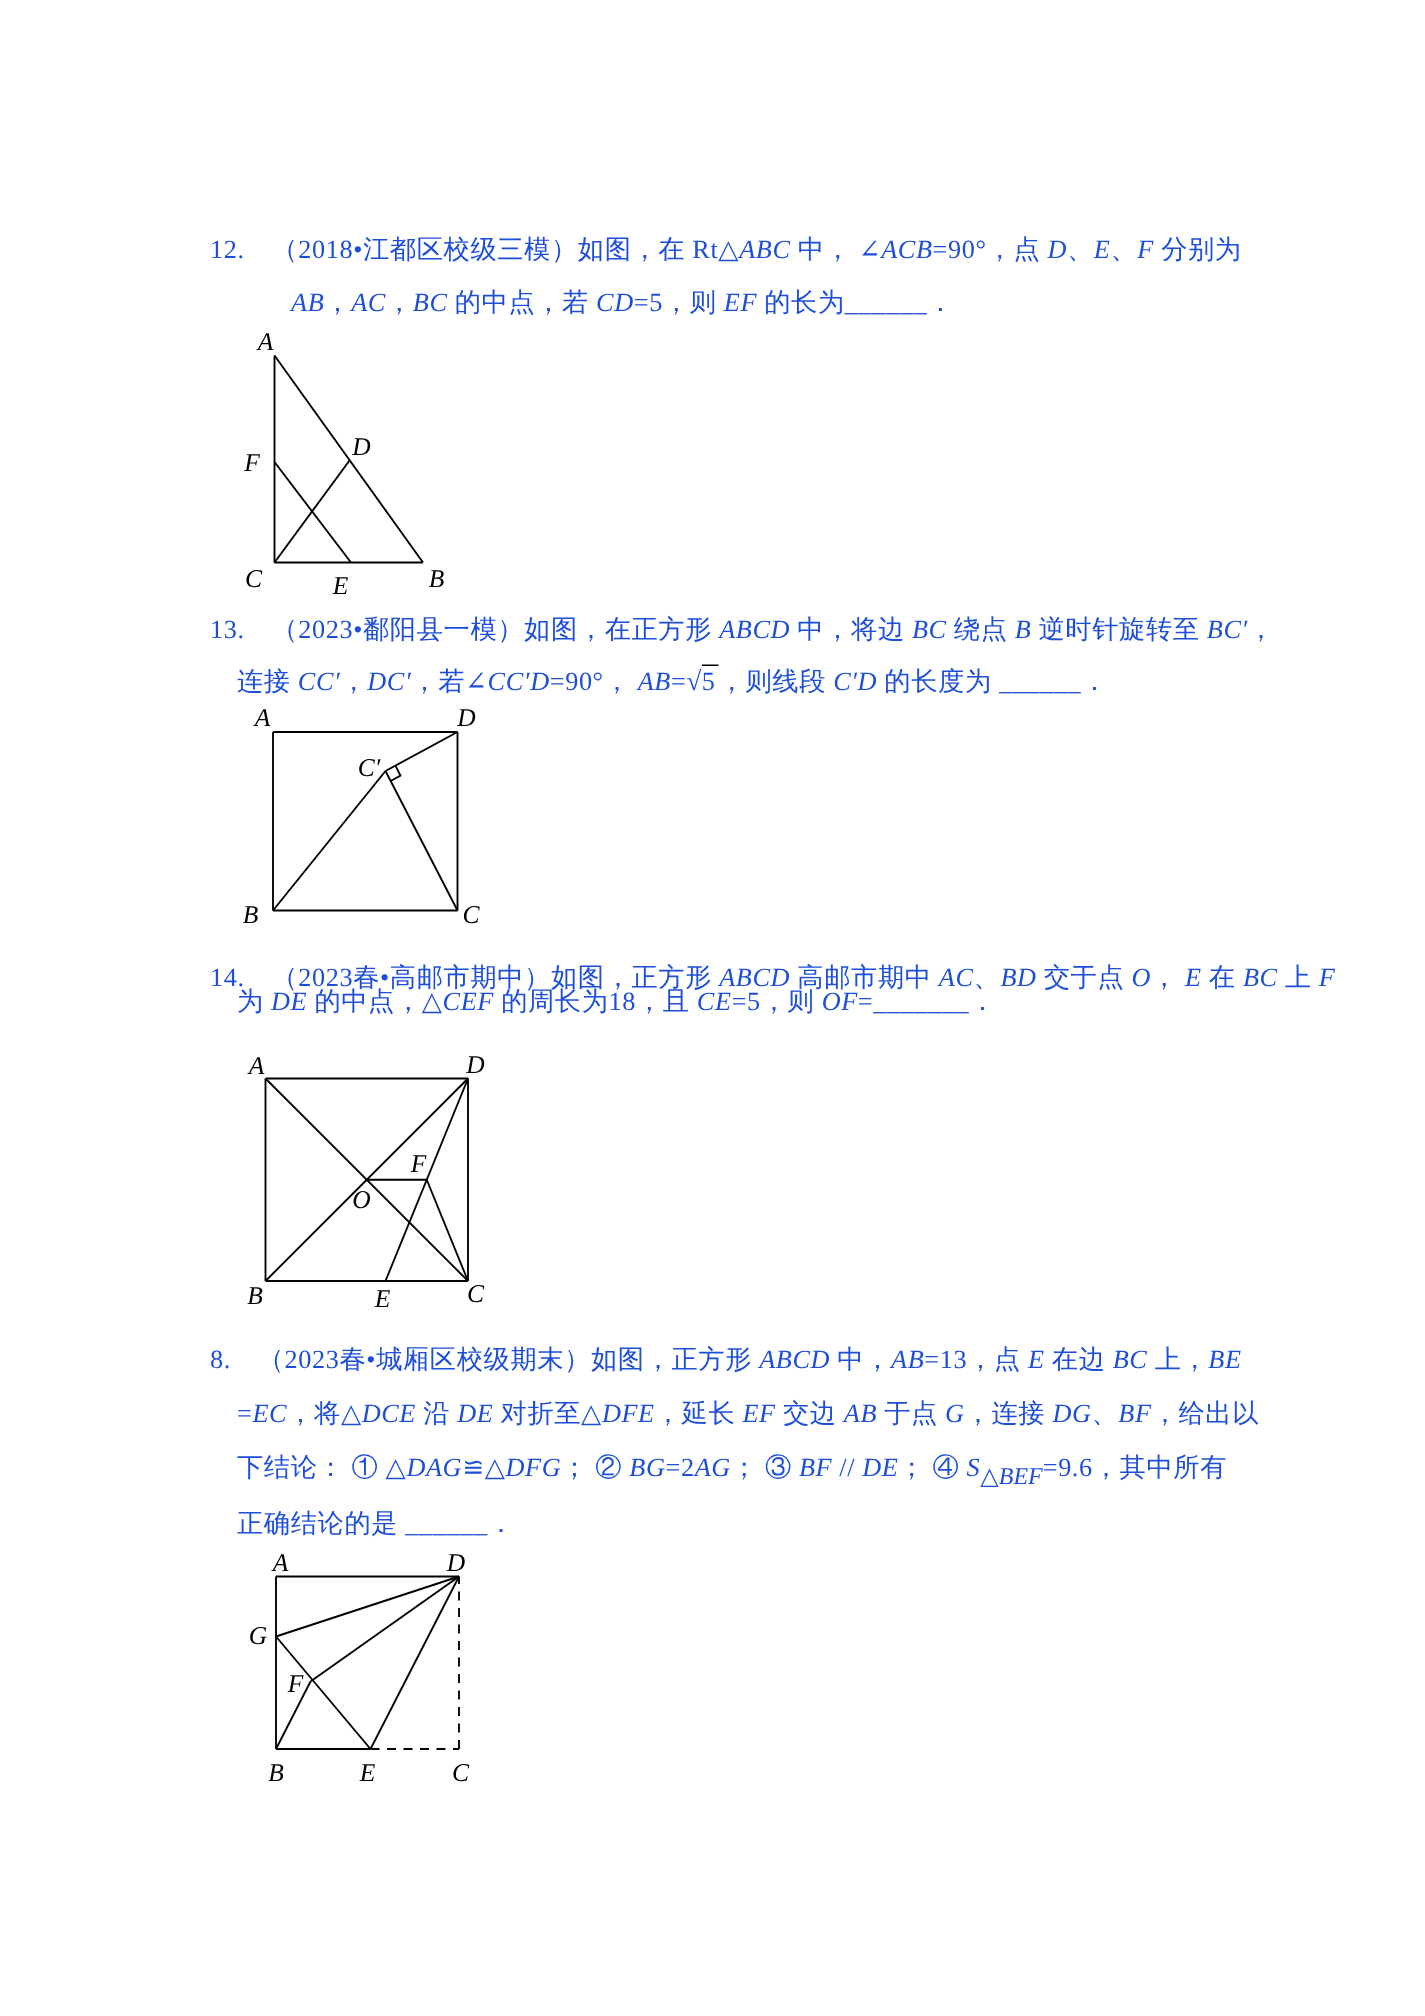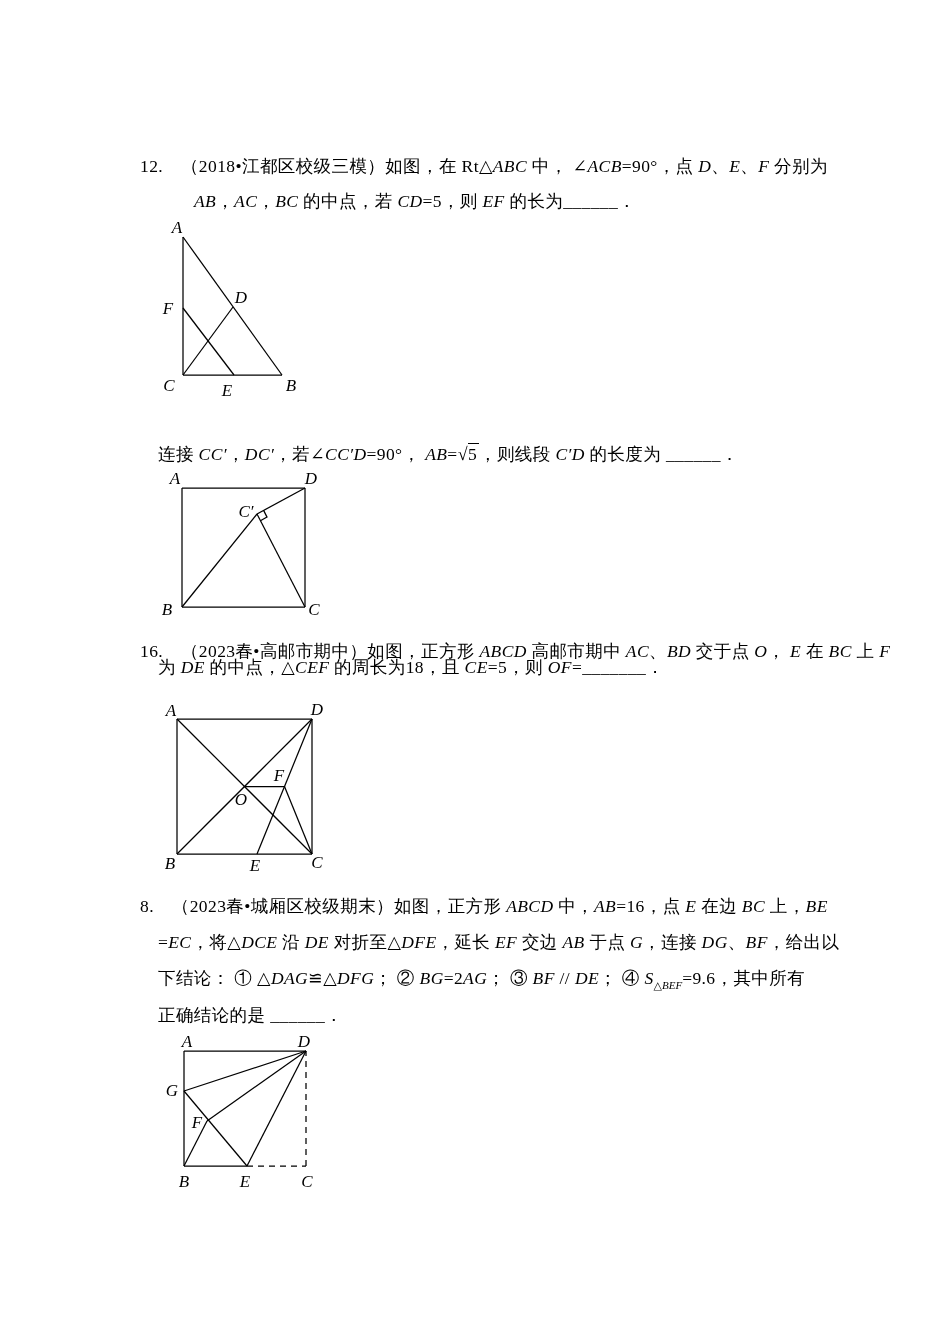--- a/index.html
+++ b/index.html
@@ -1,34 +1,34 @@
 <!DOCTYPE html>
 <html><head>
 <meta charset="utf-8">
 <style>
   html,body{margin:0;padding:0;background:#e8e8e8;}
   .page{
     position:relative;
     width:950px;height:1344px;
     background:#ffffff;
-    color:#000000;
+    color:#1d4ed8;
     font-family:"Liberation Serif","DejaVu Serif",serif;
     overflow:hidden;
     margin:0 auto;
   }
   .tline{
     position:absolute;
     white-space:pre;
     font-size:17.5px;
     letter-spacing:0.4px;
     line-height:23px;
   }
   .tline .it{font-style:italic;}
   .tline sub{
-    font-size:11px;
+    font-size:16px;
     font-style:italic;
     letter-spacing:0;
     margin-top:28px;
   }
   .rad{display:inline-block;white-space:nowrap;}
   .radsign{font-size:18px;}
   .radbody{border-top:1.3px solid #000;padding:0 2px 0 0;}
   .fig{position:absolute;overflow:visible;}
   .fig line, .fig polyline{stroke:#000;stroke-width:1.25;fill:none;}
   .fig line.dash{stroke-dasharray:6 5;}
@@ -51,57 +51,58 @@
       <line x1="38" y1="22" x2="137" y2="160"></line>
       <line x1="38" y1="160" x2="88" y2="92"></line>
       <line x1="38" y1="93" x2="89" y2="160"></line>
       <text x="32" y="18" text-anchor="middle">A</text>
       <text x="23" y="99" text-anchor="middle">F</text>
       <text x="96" y="88" text-anchor="middle">D</text>
       <text x="24" y="176" text-anchor="middle">C</text>
       <text x="82" y="181" text-anchor="middle">E</text>
       <text x="146" y="176" text-anchor="middle">B</text>
     </svg>
+    <div class="tline" style="left: 140px; top: 408px;"><span>13.　（2023•鄱阳县一模）如图，在正方形 </span><span class="it">ABCD</span><span> 中，将边 </span><span class="it">BC</span><span> 绕点 </span><span class="it">B</span><span> 逆时针旋转至 </span><span class="it">BC′</span><span>，</span></div>
     <div class="tline" style="left: 158px; top: 443px;"><span>连接 </span><span class="it">CC′</span><span>，</span><span class="it">DC′</span><span>，若∠</span><span class="it">CC′D</span><span>=90°， </span><span class="it">AB</span><span>=</span><span class="rad"><span class="radsign">√</span><span class="radbody">5</span></span><span>，则线段 </span><span class="it">C′D</span><span> 的长度为 </span><span>______</span><span>．</span></div>
     <svg width="190" height="160" viewBox="0 0 190 160" class="fig" style="left: 150px; top: 470px;">
       <line x1="32" y1="18" x2="155" y2="18"></line>
       <line x1="32" y1="18" x2="32" y2="137"></line>
       <line x1="32" y1="137" x2="155" y2="137"></line>
       <line x1="155" y1="18" x2="155" y2="137"></line>
       <line x1="32" y1="137" x2="107" y2="44"></line>
       <line x1="107" y1="44" x2="155" y2="18"></line>
       <line x1="107" y1="44" x2="155" y2="137"></line>
       <polyline points="113.6,40.4 117,47.1 110.4,50.7"></polyline>
       <text x="25" y="14" text-anchor="middle">A</text>
       <text x="161" y="14" text-anchor="middle">D</text>
       <text x="17" y="145" text-anchor="middle">B</text>
       <text x="164" y="145" text-anchor="middle">C</text>
       <text x="96" y="47" text-anchor="middle">C′</text>
     </svg>
-    <div class="tline" style="left: 140px; top: 640px;"><span>16.　（2023春•高邮市期中）如图，正方形 </span><span class="it">ABCD</span><span> 高邮市期中 </span><span class="it">AC</span><span>、</span><span class="it">BD</span><span> 交于点 </span><span class="it">O</span><span>， </span><span class="it">E</span><span> 在 </span><span class="it">BC</span><span> 上 </span><span class="it">F</span></div>
+    <div class="tline" style="left: 140px; top: 640px;"><span>14.　（2023春•高邮市期中）如图，正方形 </span><span class="it">ABCD</span><span> 高邮市期中 </span><span class="it">AC</span><span>、</span><span class="it">BD</span><span> 交于点 </span><span class="it">O</span><span>， </span><span class="it">E</span><span> 在 </span><span class="it">BC</span><span> 上 </span><span class="it">F</span></div>
     <div class="tline" style="left: 158px; top: 656px;"><span>为 </span><span class="it">DE</span><span> 的中点，△</span><span class="it">CEF</span><span> 的周长为18，且 </span><span class="it">CE</span><span>=5，则 </span><span class="it">OF</span><span>=</span><span>_______</span><span>．</span></div>
     <svg width="195" height="180" viewBox="0 0 195 180" class="fig" style="left: 150px; top: 700px;">
       <line x1="27" y1="19" x2="162" y2="19"></line>
       <line x1="162" y1="19" x2="162" y2="154"></line>
       <line x1="27" y1="154" x2="162" y2="154"></line>
       <line x1="27" y1="19" x2="27" y2="154"></line>
       <line x1="27" y1="19" x2="162" y2="154"></line>
       <line x1="27" y1="154" x2="162" y2="19"></line>
       <line x1="162" y1="19" x2="107" y2="154"></line>
       <line x1="94.5" y1="86.5" x2="134.5" y2="86.5"></line>
       <line x1="134.5" y1="86.5" x2="162" y2="154"></line>
       <text x="21" y="16" text-anchor="middle">A</text>
       <text x="167" y="15" text-anchor="middle">D</text>
       <text x="20" y="169" text-anchor="middle">B</text>
       <text x="167" y="168" text-anchor="middle">C</text>
       <text x="91" y="105" text-anchor="middle">O</text>
       <text x="129" y="81" text-anchor="middle">F</text>
       <text x="105" y="171" text-anchor="middle">E</text>
     </svg>
-    <div class="tline" style="left: 140px; top: 895px;"><span>8.　（2023春•城厢区校级期末）如图，正方形 </span><span class="it">ABCD</span><span> 中，</span><span class="it">AB</span><span>=16，点 </span><span class="it">E</span><span> 在边 </span><span class="it">BC</span><span> 上，</span><span class="it">BE</span></div>
+    <div class="tline" style="left: 140px; top: 895px;"><span>8.　（2023春•城厢区校级期末）如图，正方形 </span><span class="it">ABCD</span><span> 中，</span><span class="it">AB</span><span>=13，点 </span><span class="it">E</span><span> 在边 </span><span class="it">BC</span><span> 上，</span><span class="it">BE</span></div>
     <div class="tline" style="left: 158px; top: 931px;"><span>=</span><span class="it">EC</span><span>，将△</span><span class="it">DCE</span><span> 沿 </span><span class="it">DE</span><span> 对折至△</span><span class="it">DFE</span><span>，延长 </span><span class="it">EF</span><span> 交边 </span><span class="it">AB</span><span> 于点 </span><span class="it">G</span><span>，连接 </span><span class="it">DG</span><span>、</span><span class="it">BF</span><span>，给出以</span></div>
     <div class="tline" style="left: 158px; top: 967px;"><span>下结论： ① △</span><span class="it">DAG</span><span>≌△</span><span class="it">DFG</span><span>； ② </span><span class="it">BG</span><span>=2</span><span class="it">AG</span><span>； ③ </span><span class="it">BF</span><span> // </span><span class="it">DE</span><span>； ④ </span><span class="it">S</span><sub>△BEF</sub><span>=9.6，其中所有</span></div>
     <div class="tline" style="left: 158px; top: 1004px; text-align: right;"><span>正确结论的是 </span><span>______</span><span>．</span></div>
     <svg width="185" height="170" viewBox="0 0 185 170" class="fig" style="left: 155px; top: 1035px;">
       <line x1="29" y1="16" x2="151" y2="16"></line>
       <line x1="29" y1="16" x2="29" y2="131"></line>
       <line x1="29" y1="131" x2="92" y2="131"></line>
       <line x1="151" y1="16" x2="29" y2="56"></line>
       <line x1="151" y1="16" x2="52" y2="86"></line>
       <line x1="151" y1="16" x2="92" y2="131"></line>

